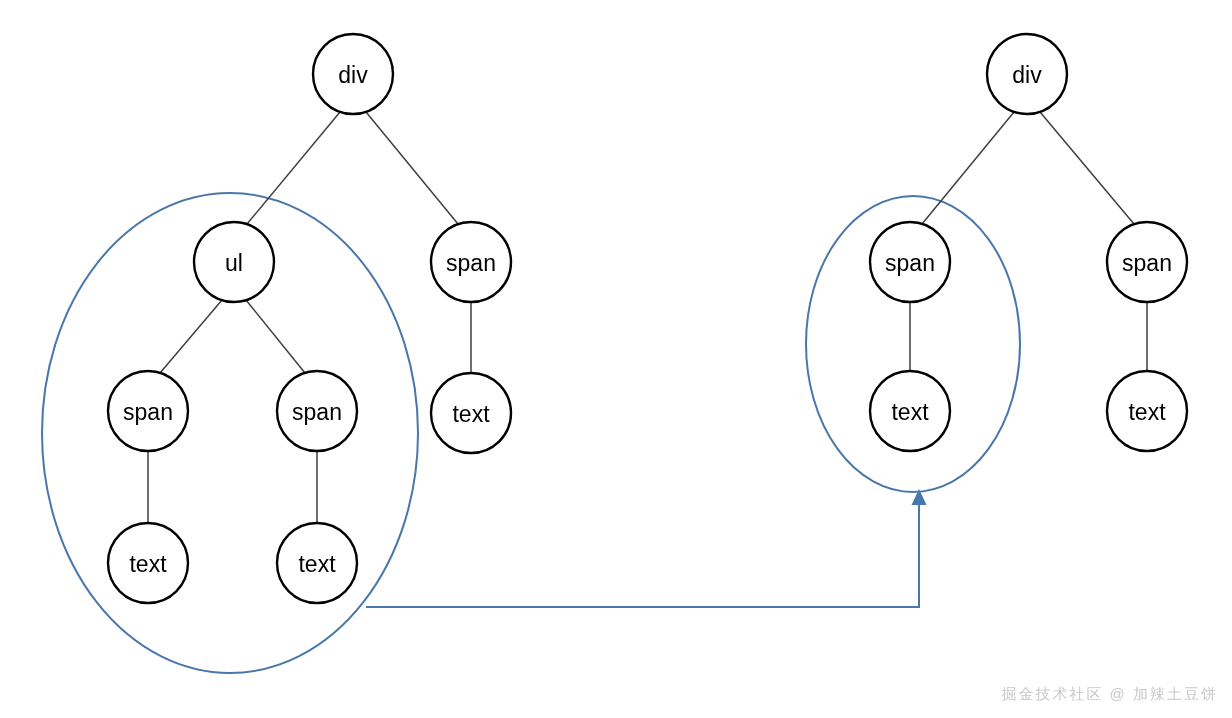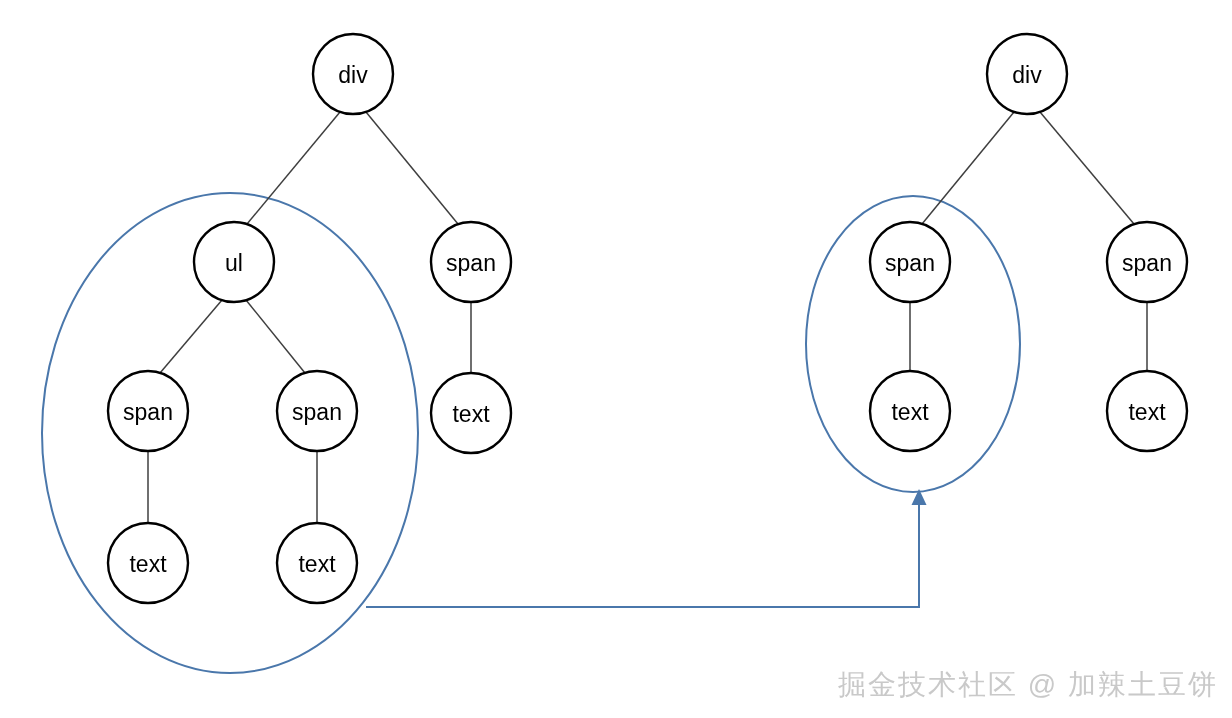--- a/index.html
+++ b/index.html
@@ -46,21 +46,21 @@
   }
   .link-path {
     fill: none;
     stroke-width: 2;
   }
   .watermark-text {
     position: absolute;
     right: 14px;
     bottom: 14px;
     font-family: "Liberation Sans", "DejaVu Sans", sans-serif;
-    font-size: 28px;
+    font-size: 15px;
     color: #c9c9c9;
     letter-spacing: 2px;
     white-space: nowrap;
     user-select: none;
     margin-left: 16px;
   }
 </style>
 </head>
 <body>
 

